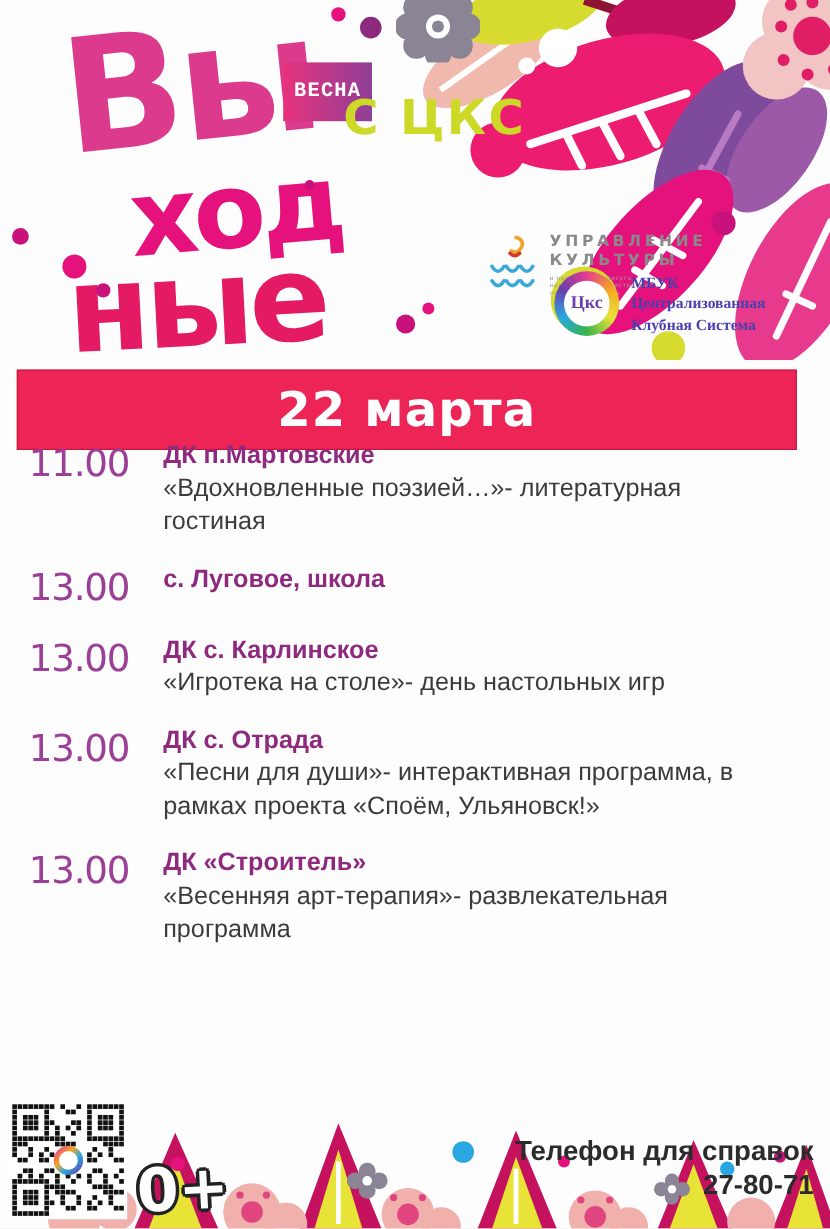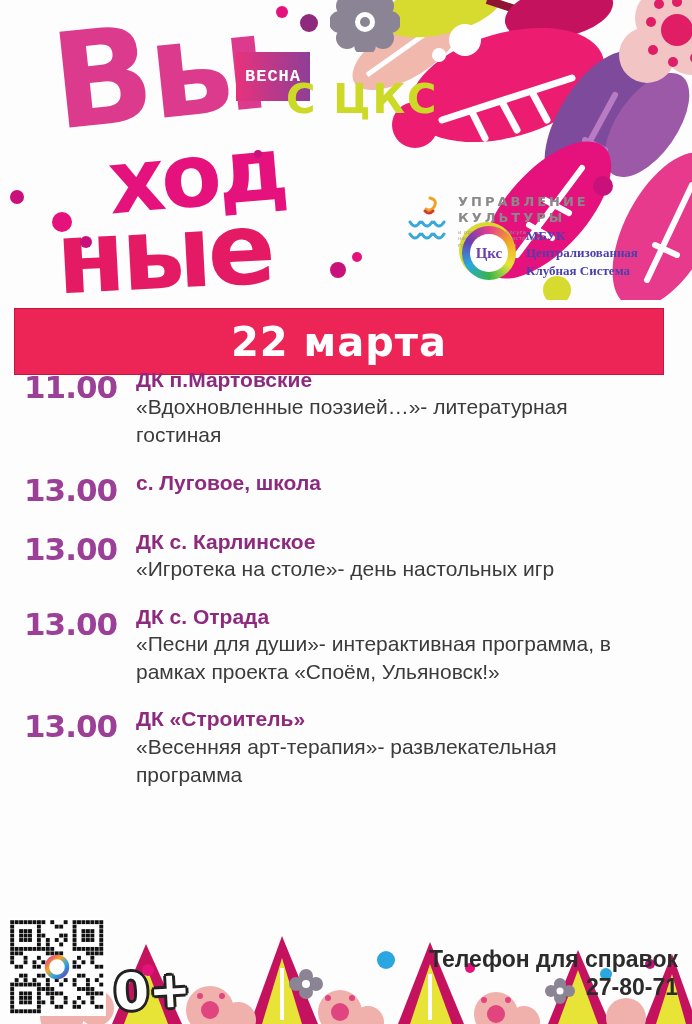--- a/index.html
+++ b/index.html
@@ -52,21 +52,21 @@
     position:absolute;left:14px;top:308px;width:650px;height:67px;
     background:var(--accent);border:1px solid #c2173f;box-sizing:border-box;
     display:flex;align-items:center;justify-content:center;
   }
   .date-banner span{color:#fff;font-weight:bold;font-size:40px;letter-spacing:1px;}
   
   .schedule{position:absolute;left:0;top:366px;width:692px;}
   .event-row{display:flex;margin:0 0 20px 0;padding:0 18px 0 24px;}
   .event-time{
     width:112px;flex:0 0 112px;color:var(--time-purple);
-    font-size:31px;font-weight:bold;letter-spacing:-1px;padding-top:3px;
+    font-size:31px;font-weight:normal;letter-spacing:-1px;padding-top:3px;
   }
   .event-body{flex:1;font-family:"Liberation Sans",sans-serif;}
   .event-venue{color:var(--venue-purple);font-size:21px;font-weight:bold;line-height:1.3;}
   .event-desc{color:var(--text-dark);font-size:21px;line-height:1.32;max-width:505px;}
   
   .band{position:absolute;left:0;bottom:0;width:692px;height:100px;z-index:1;}
   .qr{position:absolute;left:8px;bottom:8px;width:98px;height:98px;background:#fff;z-index:3;}
   .age{
     position:absolute;left:114px;bottom:4px;z-index:3;
     color:#fff;font-weight:bold;font-size:50px;transform:rotate(-3deg);

